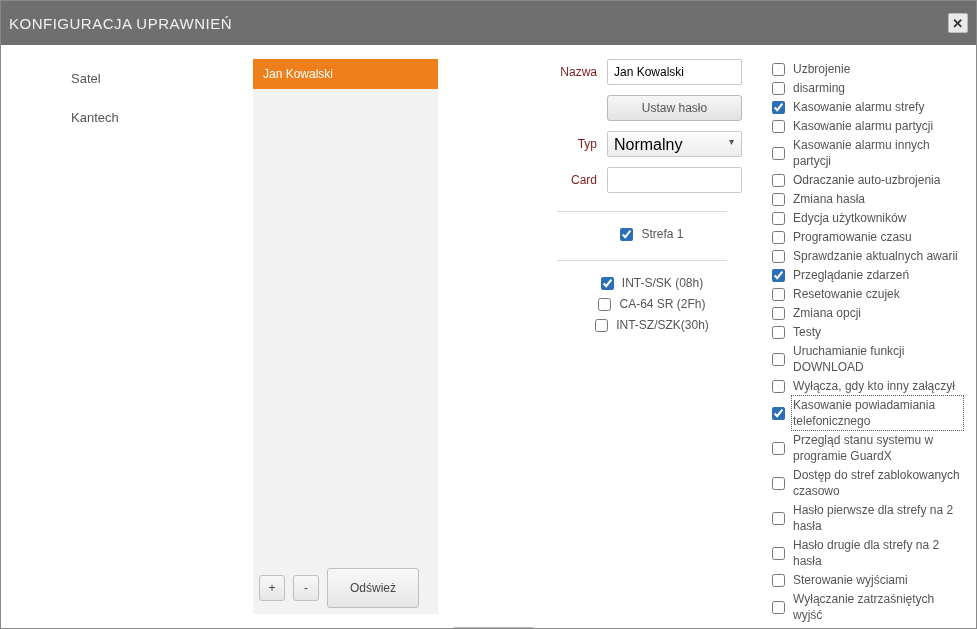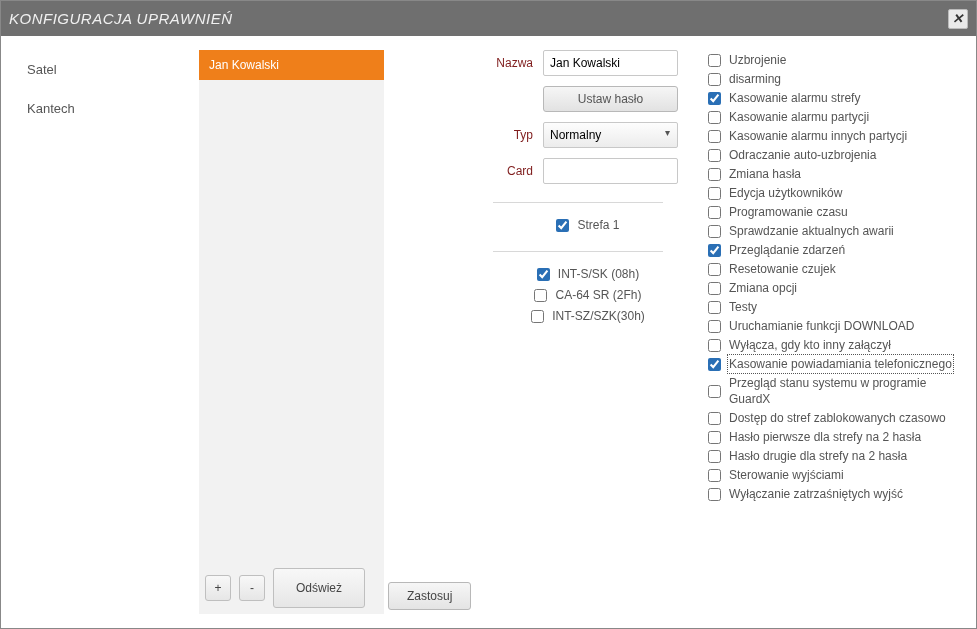--- a/index.html
+++ b/index.html
@@ -22,40 +22,40 @@
     }
     .titlebar {
       background: #6f6f6f;
       color: #f0f0f0;
       font-size: 15px;
       letter-spacing: 0.5px;
       padding: 4px 8px;
       display: flex;
       align-items: center;
       justify-content: space-between;
-      height: 35px;
-      font-style: italic;
+      height: 44px;
     }
     .titlebar .close-btn {
       width: 20px; height: 20px;
       background: #e9e9e9;
       border: 1px solid #bbb;
       border-radius: 2px;
       display: flex; align-items: center; justify-content: center;
       color: #333;
       font-size: 13px;
       font-weight: bold;
       cursor: pointer;
     }
     .body {
       flex: 1;
       display: flex;
       padding: 14px;
-      gap: 4px;
+      gap: 14px;
       overflow: hidden;
+      margin-left: 44px;
     }
     
     .sidebar-left {
       width: 180px;
       display: flex;
       flex-direction: column;
     }
     .sidebar-left .item {
       padding: 12px 12px;
       color: #555;
@@ -122,21 +122,21 @@
       padding: 3px 6px;
       font-size: 12px;
     }
     .select-input {
       width: 135px;
       height: 26px;
       border: 1px solid #c8c8c8;
       border-radius: 2px;
       background: linear-gradient(#fdfdfd,#ececec);
       padding: 1px 20px 1px 6px;
-      font-size: 12px;
+      font-size: 16px;
       appearance: none;
       position: relative;
     }
     .select-wrap { position: relative; width: 135px; }
     .select-wrap::after {
       content: "▾";
       position: absolute;
       right: 8px; top: 5px;
       color: #555;
       font-size: 10px;

